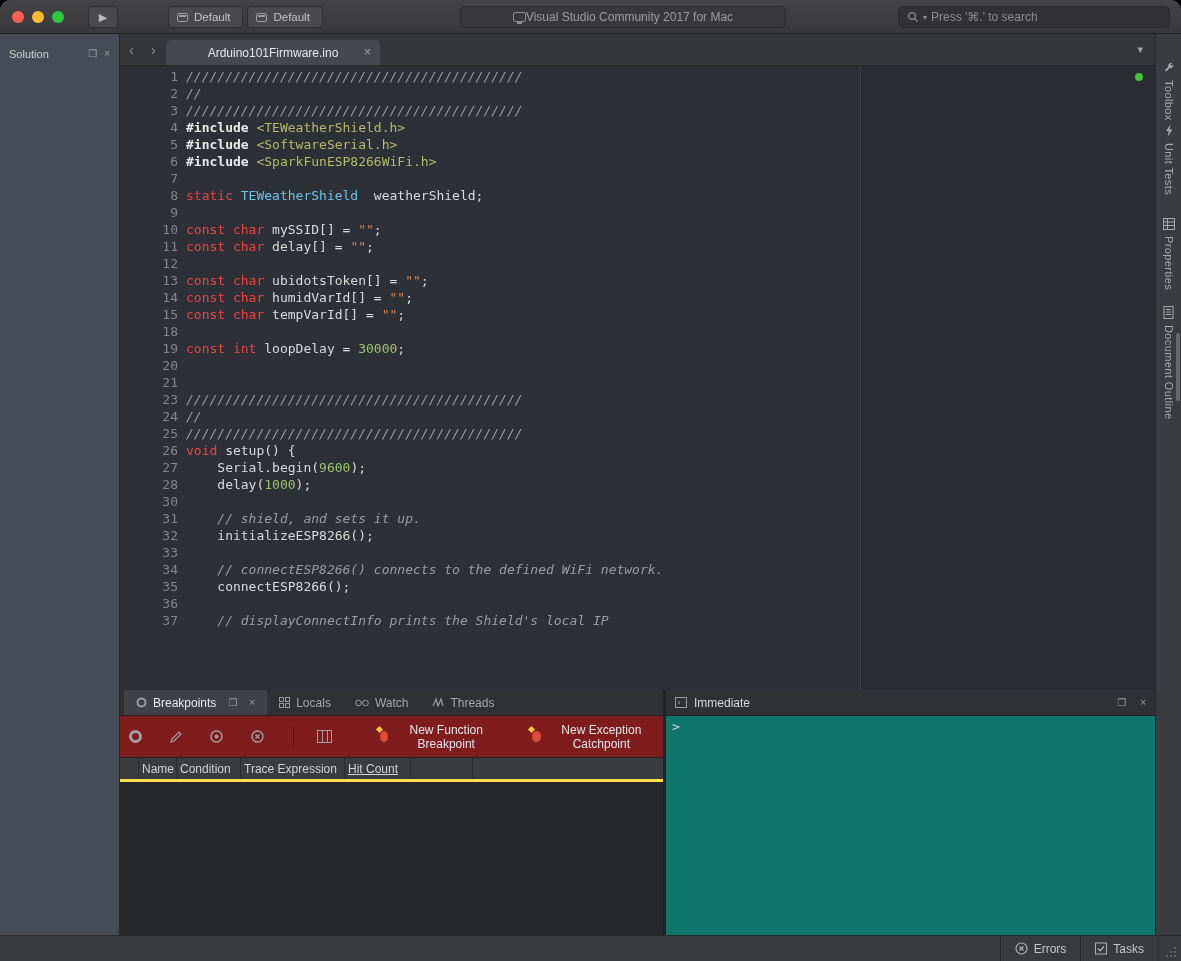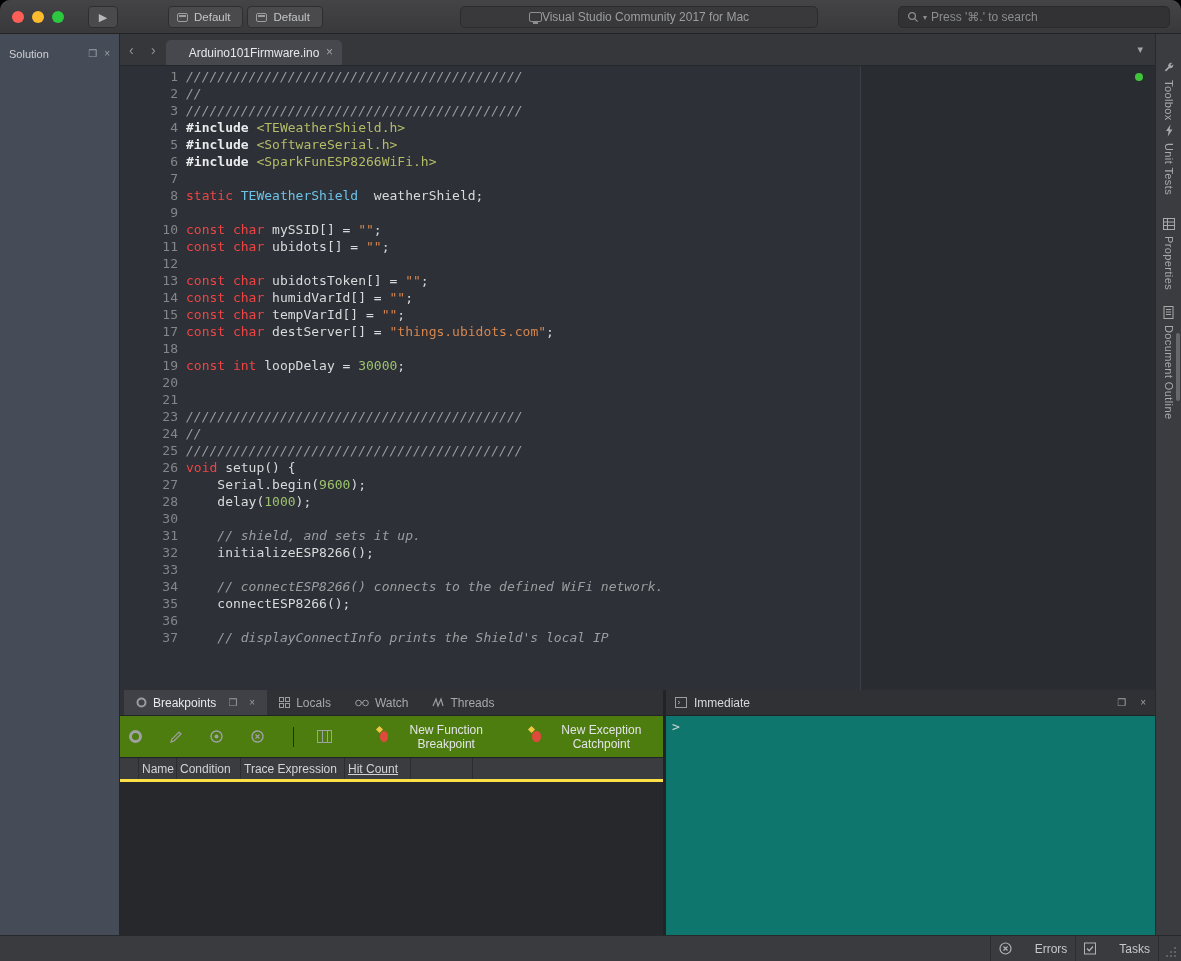--- a/index.html
+++ b/index.html
@@ -15,21 +15,21 @@
   .light { width:12px; height:12px; border-radius:50%; display:inline-block; }
   .light.red { background:#ff5f57; } .light.yellow { background:#febb2e; } .light.green { background:#2bc840; }
   .run-btn { position:absolute; left:88px; top:6px; width:30px; height:22px;
              background:#4a4a4d; border:1px solid #2e2e30; border-radius:4px;
              color:#b7b9bb; font-size:11px; display:flex; align-items:center; justify-content:center; }
   .config-group { position:absolute; left:168px; top:6px; display:flex; gap:4px; }
   .config-btn { height:22px; padding:0 12px 0 8px; background:#4a4a4d; border:1px solid #2e2e30;
                 border-radius:4px; color:#c3c5c7; font-size:11.5px; display:flex; align-items:center; gap:6px; }
   .cfg-icon { width:11px; height:9px; border:1px solid #9b9da0; border-radius:2px; position:relative; }
   .cfg-icon::after { content:""; position:absolute; left:1px; top:1px; right:1px; height:2px; background:#9b9da0; }
-  .app-status { position:absolute; left:460px; top:6px; width:358px; height:22px; background:#39393b;
+  .app-status { position:absolute; left:460px; top:6px; width:326px; height:22px; background:#39393b;
                 border:1px solid #2b2b2d; border-radius:5px; display:flex; align-items:center;
                 justify-content:center; color:#9b9da0; font-size:12px; }
   .monitor-icon { width:13px; height:10px; border:1px solid #8d8f92; border-radius:2px; position:relative; }
   .monitor-icon::after { content:""; position:absolute; left:3px; bottom:-3px; width:5px; height:2px; background:#8d8f92; }
   .searchbox { position:absolute; left:898px; top:6px; width:272px; height:22px; background:#323234;
                border:1px solid #2a2a2c; border-radius:5px; display:flex; align-items:center;
                padding:0 8px; gap:4px; }
   .searchbox input { flex:1; background:transparent; border:none; outline:none; color:#cfd1d3; font-size:12px;
                      font-family:"Liberation Sans","DejaVu Sans",sans-serif; }
   .searchbox input::placeholder { color:#8b8d90; }
@@ -42,21 +42,21 @@
                 color:#ced0d4; font-size:11px; }
   .pad-header .spacer { flex:1; }
   .pad-icon { color:#9da0a5; font-size:10px; margin-left:7px; line-height:1; }
 
   
   .editor-area { position:absolute; left:120px; top:34px; width:1035px; height:656px; }
   .tabstrip { position:absolute; left:0; top:0; right:0; height:32px; background:#35373b;
               border-bottom:1px solid #26272a; }
   .nav-arrow { position:absolute; top:8px; color:#93959a; font-size:14px; line-height:16px; }
   .nav-back { left:9px; } .nav-fwd { left:31px; }
-  .etab { position:absolute; left:46px; bottom:0; height:25px; width:176px; background:#46484d;
+  .etab { position:absolute; left:46px; bottom:0; height:25px; width:214px; background:#46484d;
           border-radius:5px 5px 0 0; display:flex; align-items:center; justify-content:center;
           color:#e6e7e9; font-size:12px; }
   .etab-close { position:absolute; right:9px; top:5px; color:#a2a4a7; font-size:12px; }
   .tab-overflow { position:absolute; right:12px; top:9px; color:#a2a4a7; font-size:11px; }
   .editor { position:absolute; left:0; top:32px; width:1035px; height:624px; background:#2d3036;
             overflow:hidden; font-family:"DejaVu Sans Mono",monospace; font-size:13px; line-height:17px; }
   .ruler-shade { position:absolute; left:740px; top:0; right:0; bottom:0;
                  background:rgba(0,0,0,0.08); border-left:1px solid #3c4046; }
   .code-lines { position:absolute; left:0; top:2px; right:0; }
   .code-line { display:flex; height:17px; white-space:pre; }
@@ -85,21 +85,21 @@
                  background:#67686b; border-radius:2px; }
 
   
   .bottom-left { position:absolute; left:120px; top:690px; width:543px; height:245px; background:#26282c; }
   .bottom-divider { position:absolute; left:663px; top:690px; width:3px; height:245px; background:#222326; }
   .bp-tabbar { position:absolute; left:0; top:0; right:0; height:26px; background:#2f3134;
                border-bottom:1px solid #222326; display:flex; align-items:stretch; padding-left:4px; }
   .btab { display:flex; align-items:center; gap:6px; padding:0 12px; color:#a6a8ab; font-size:12px; }
   .btab.active { background:#3f4146; color:#e8e9eb; }
   .btab .winicon { color:#9a9ca0; font-size:10px; margin-left:6px; line-height:1; }
-  .bp-toolbar { position:absolute; left:0; top:26px; right:0; height:42px; background:#4d7c0f;
+  .bp-toolbar { position:absolute; left:0; top:26px; right:0; height:42px; background:#7f1d1d;
                 border-bottom:1px solid #222326; display:flex; align-items:center; padding:0 8px;gap:13px; }
   .tool-icon { margin-right:13px; display:flex; align-items:center; }
   .vsep { width:1px; height:20px; background:#26272a; margin:0 10px 0 2px; }
   .new-bp-btn { display:flex; align-items:center; gap:7px; color:#e3e4e6; font-size:12px;
                 background:none; border:none; margin-left:22px; font-family:inherit; }
   .red-dot { width:11px; height:11px; border-radius:50%; background:#df4a3c; position:relative; }
   .red-dot::after { content:""; position:absolute; left:-3px; top:-4px; width:5px; height:5px;
                     background:#f2c744; transform:rotate(45deg); }
   .bp-header { position:absolute; left:0; top:68px; right:0; height:24px; background:#3a3c40;
                border-bottom:3px solid #fde047; font-size:12px; color:#d2d3d5; }
@@ -114,21 +114,21 @@
   .immediate { position:absolute; left:666px; top:690px; width:489px; height:245px; background:#0f766e; }
   .imm-header { height:26px; background:#2f3134; border-bottom:1px solid #222326; display:flex;
                 align-items:center; padding:0 9px; gap:7px; color:#d8d9db; font-size:12px; }
   .imm-header .spacer { flex:1; }
   .imm-body { padding:3px 6px; font-family:"DejaVu Sans Mono",monospace; font-size:13px; color:#d2d4d6; }
 
   
   .statusbar { position:absolute; left:0; top:935px; width:1181px; height:26px; background:#3a3b3e;
                border-top:1px solid #28292c; }
   .sb-right { position:absolute; right:0; top:0; height:100%; display:flex; align-items:stretch; }
-  .sb-btn { display:flex; align-items:center; gap:23px; color:#c6c8ca; font-size:12px; padding:0 8px;
+  .sb-btn { display:flex; align-items:center; gap:6px; color:#c6c8ca; font-size:12px; padding:0 14px;
             border-left:1px solid #2c2d30; background:none; font-family:inherit; border-top:none;
             border-bottom:none; border-right:none; }
   .grip { display:flex; align-items:flex-end; padding:0 4px 3px 6px; border-left:1px solid #2c2d30; }
 
   svg { display:block; }
 </style>
 </head>
 <body>
 
 <div class="window">
@@ -192,26 +192,25 @@
           <div class="code-line"><span class="gutter-num">1</span><span class="code-text"><span class="tok-c">///////////////////////////////////////////</span></span></div>
           <div class="code-line"><span class="gutter-num">2</span><span class="code-text"><span class="tok-c">//</span></span></div>
           <div class="code-line"><span class="gutter-num">3</span><span class="code-text"><span class="tok-c">///////////////////////////////////////////</span></span></div>
           <div class="code-line"><span class="gutter-num">4</span><span class="code-text"><span class="tok-p">#include </span><span class="tok-i">&lt;TEWeatherShield.h&gt;</span></span></div>
           <div class="code-line"><span class="gutter-num">5</span><span class="code-text"><span class="tok-p">#include </span><span class="tok-i">&lt;SoftwareSerial.h&gt;</span></span></div>
           <div class="code-line"><span class="gutter-num">6</span><span class="code-text"><span class="tok-p">#include </span><span class="tok-i">&lt;SparkFunESP8266WiFi.h&gt;</span></span></div>
           <div class="code-line"><span class="gutter-num">7</span><span class="code-text"></span></div>
           <div class="code-line"><span class="gutter-num">8</span><span class="code-text"><span class="tok-k">static </span><span class="tok-t">TEWeatherShield</span><span class="tok-w">  weatherShield;</span></span></div>
           <div class="code-line"><span class="gutter-num">9</span><span class="code-text"></span></div>
           <div class="code-line"><span class="gutter-num">10</span><span class="code-text"><span class="tok-k">const char </span><span class="tok-w">mySSID[] = </span><span class="tok-s">""</span><span class="tok-w">;</span></span></div>
-          <div class="code-line"><span class="gutter-num">11</span><span class="code-text"><span class="tok-k">const char </span><span class="tok-w">ubidots[] = </span><span class="tok-s">""</span><span class="tok-w">;</span></span></div>
+          <div class="code-line"><span class="gutter-num">11</span><span class="code-text"><span class="tok-k">const char </span><span class="tok-w">delay[] = </span><span class="tok-s">""</span><span class="tok-w">;</span></span></div>
           <div class="code-line"><span class="gutter-num">12</span><span class="code-text"></span></div>
           <div class="code-line"><span class="gutter-num">13</span><span class="code-text"><span class="tok-k">const char </span><span class="tok-w">ubidotsToken[] = </span><span class="tok-s">""</span><span class="tok-w">;</span></span></div>
           <div class="code-line"><span class="gutter-num">14</span><span class="code-text"><span class="tok-k">const char </span><span class="tok-w">humidVarId[] = </span><span class="tok-s">""</span><span class="tok-w">;</span></span></div>
           <div class="code-line"><span class="gutter-num">15</span><span class="code-text"><span class="tok-k">const char </span><span class="tok-w">tempVarId[] = </span><span class="tok-s">""</span><span class="tok-w">;</span></span></div>
-          <div class="code-line"><span class="gutter-num">17</span><span class="code-text"><span class="tok-k">const char </span><span class="tok-w">destServer[] = </span><span class="tok-s">"things.ubidots.com"</span><span class="tok-w">;</span></span></div>
           <div class="code-line"><span class="gutter-num">18</span><span class="code-text"></span></div>
           <div class="code-line"><span class="gutter-num">19</span><span class="code-text"><span class="tok-k">const int </span><span class="tok-w">loopDelay = </span><span class="tok-n">30000</span><span class="tok-w">;</span></span></div>
           <div class="code-line"><span class="gutter-num">20</span><span class="code-text"></span></div>
           <div class="code-line"><span class="gutter-num">21</span><span class="code-text"></span></div>
           <div class="code-line"><span class="gutter-num">23</span><span class="code-text"><span class="tok-c">///////////////////////////////////////////</span></span></div>
           <div class="code-line"><span class="gutter-num">24</span><span class="code-text"><span class="tok-c">//</span></span></div>
           <div class="code-line"><span class="gutter-num">25</span><span class="code-text"><span class="tok-c">///////////////////////////////////////////</span></span></div>
           <div class="code-line"><span class="gutter-num">26</span><span class="code-text"><span class="tok-k">void </span><span class="tok-w">setup() {</span></span></div>
           <div class="code-line"><span class="gutter-num">27</span><span class="code-text"><span class="tok-w">    Serial.begin(</span><span class="tok-n">9600</span><span class="tok-w">);</span></span></div>
           <div class="code-line"><span class="gutter-num">28</span><span class="code-text"><span class="tok-w">    delay(</span><span class="tok-n">1000</span><span class="tok-w">);</span></span></div>

